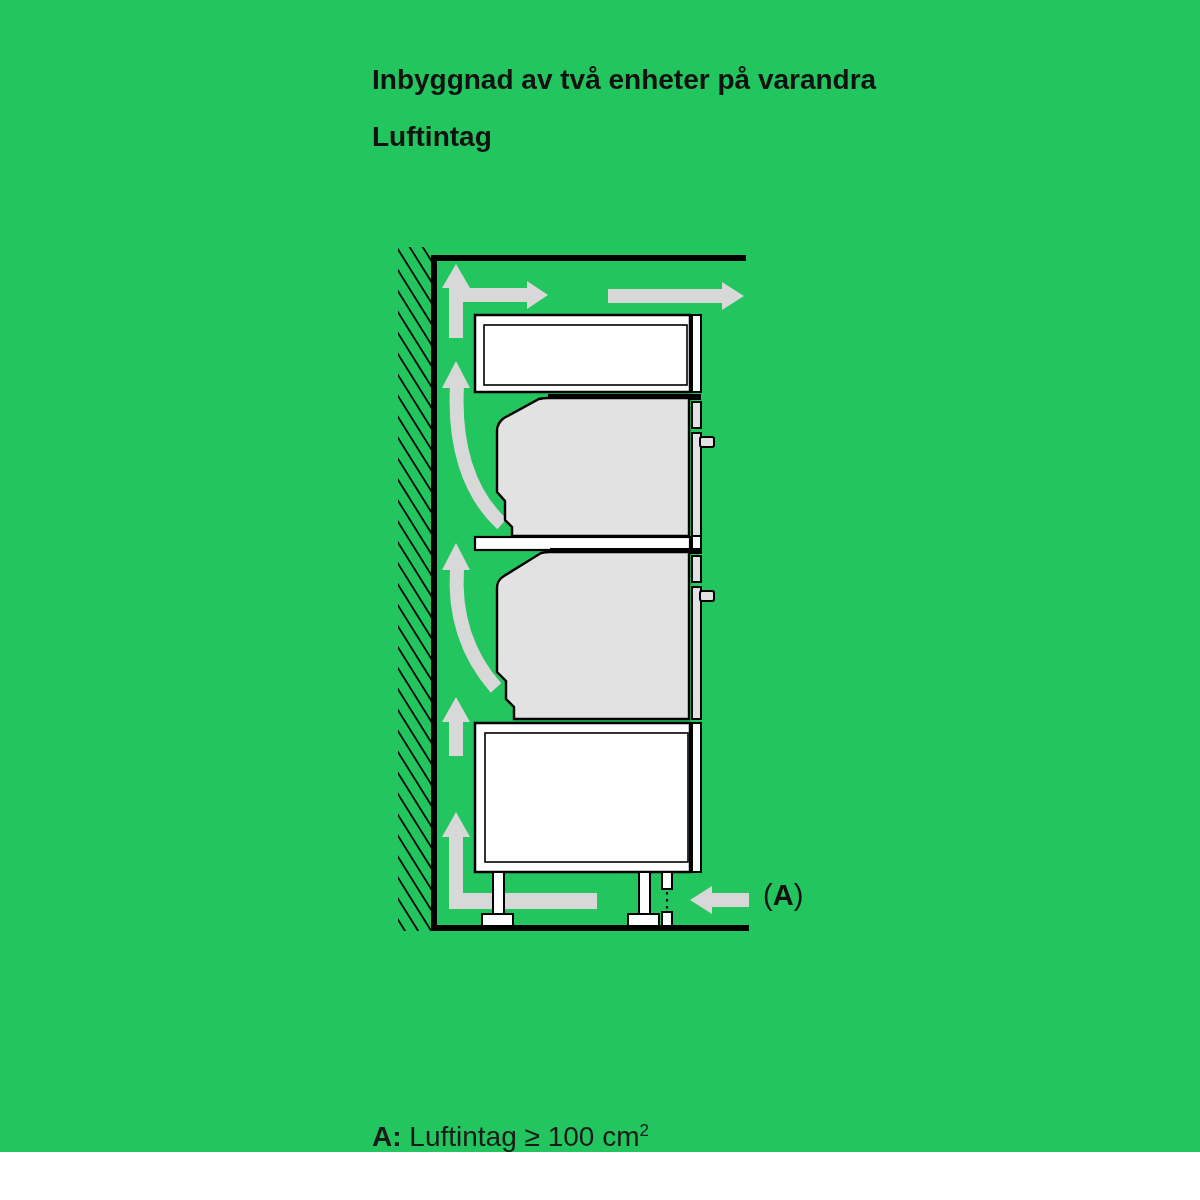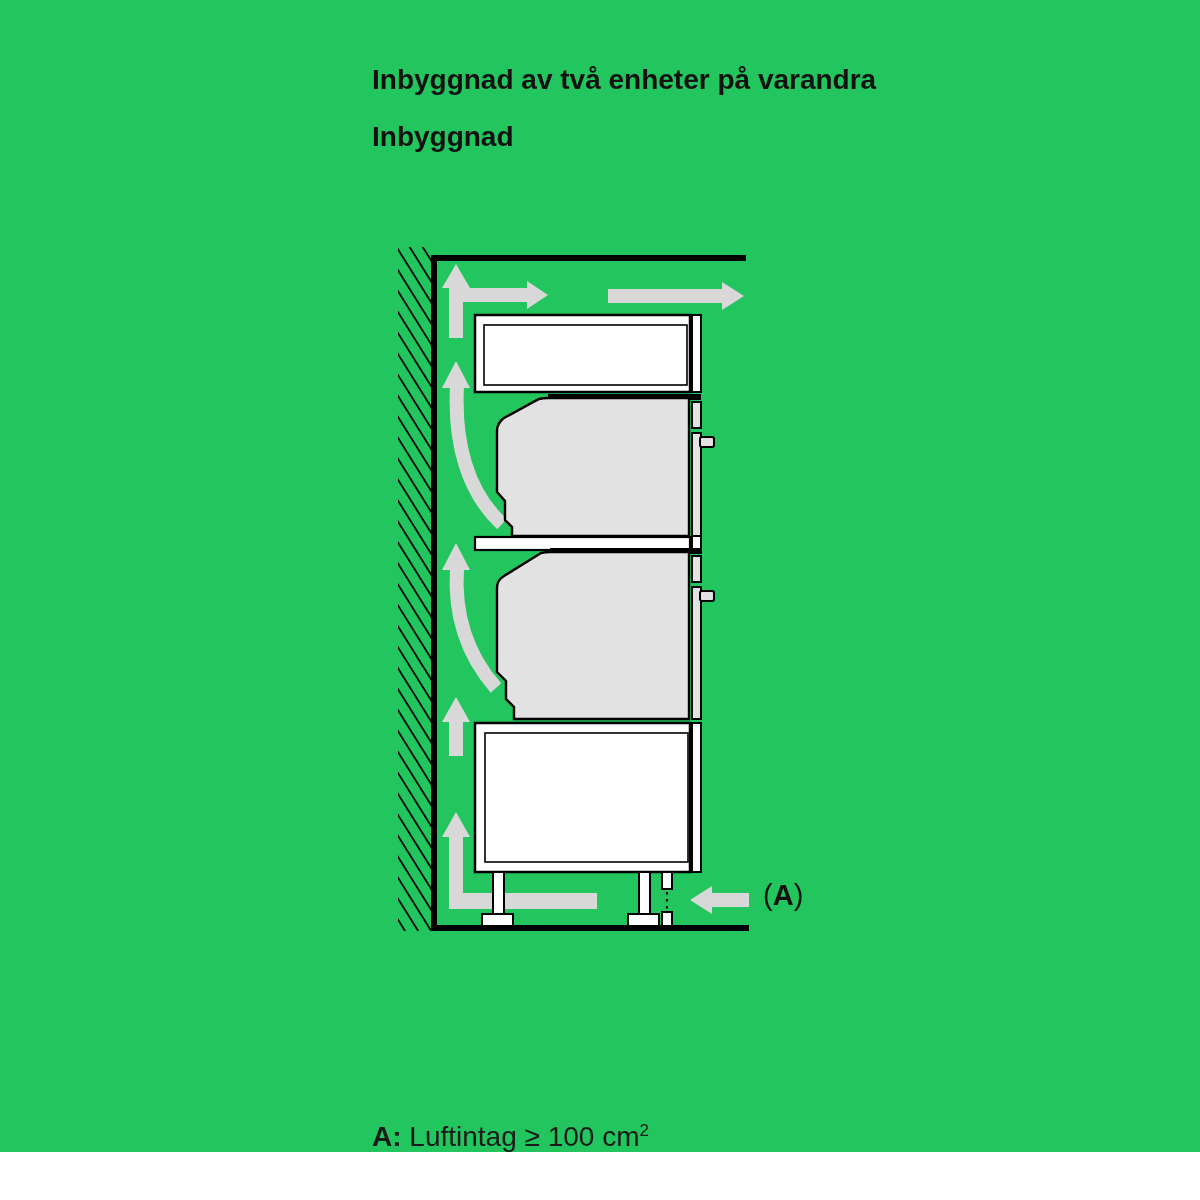--- a/index.html
+++ b/index.html
@@ -31,21 +31,21 @@
   }
   .legend .legend-label{font-weight:bold;}
   .legend sup{font-size:17px;vertical-align:baseline;position:relative;top:-10px;}
 </style>
 </head>
 <body>
 
 <div class="page">
 
   <div class="title title-main">Inbyggnad av två enheter på varandra</div>
-  <div class="title title-sub">Inbyggnad</div>
+  <div class="title title-sub">Luftintag</div>
 
   <svg class="diagram-svg" width="1200" height="1200" viewBox="0 0 1200 1200">
     <defs>
       <pattern id="hatchPattern" patternUnits="userSpaceOnUse" width="30" height="11.1" patternTransform="rotate(58)">
         <line x1="0" y1="5.5" x2="30" y2="5.5" stroke="#000" stroke-width="1.7"></line>
       </pattern>
     </defs>
 
     <rect x="398" y="247" width="35" height="684" fill="url(#hatchPattern)"></rect>
     <rect x="431" y="255" width="6" height="676" fill="#000"></rect>

